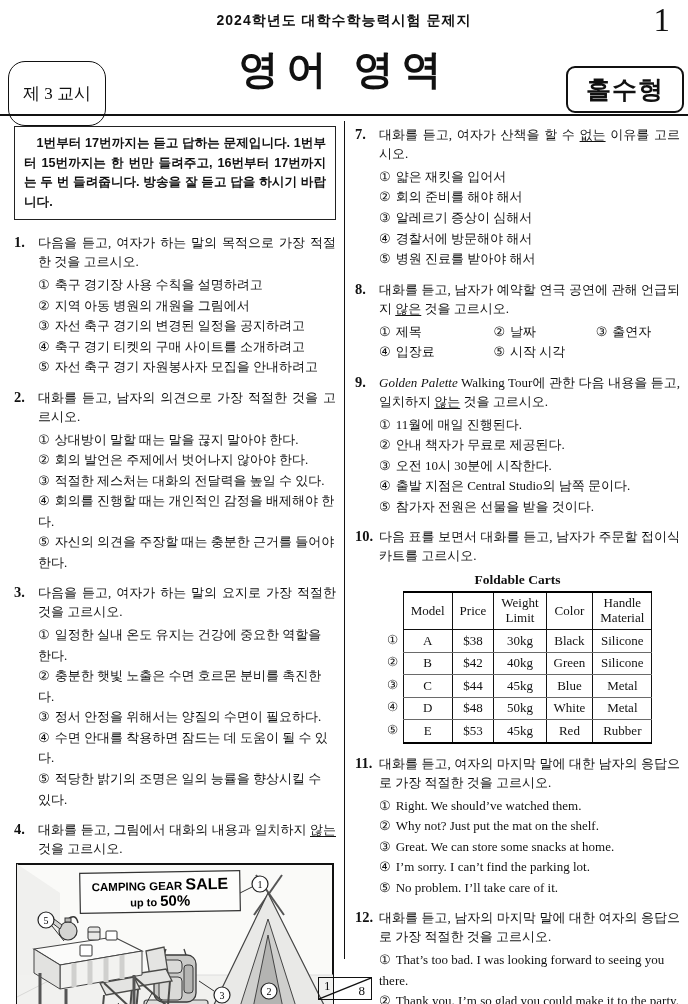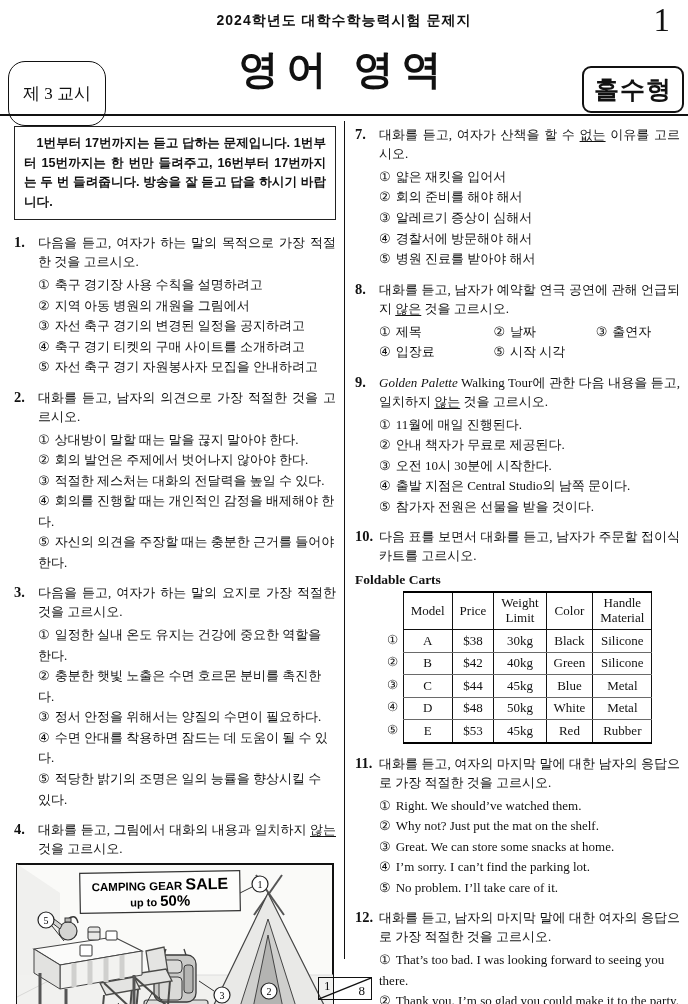--- a/index.html
+++ b/index.html
@@ -7,21 +7,21 @@
         font-family:"Liberation Serif",serif;overflow:hidden;}
   
   .exam-title{position:absolute;top:12px;left:0;width:100%;text-align:center;
         font-family:"Liberation Sans",sans-serif;font-weight:bold;font-size:14px;letter-spacing:1px;}
   .page-no{position:absolute;top:2px;right:18px;font-size:33px;font-family:"Liberation Serif",serif;}
   .period-pill{position:absolute;top:61px;left:8px;border:1.6px solid #111;border-radius:17px;
         padding:20px 14px;font-size:17px;}
   .subject{position:absolute;top:42px;left:0;width:100%;text-align:center;
         font-family:"Liberation Sans",sans-serif;font-weight:900;font-size:40px;letter-spacing:8px;}
   .type-box{position:absolute;top:66px;right:4px;border:2px solid #111;border-radius:9px;
-        padding:5px 10px;font-family:"Liberation Sans",sans-serif;font-weight:900;font-size:25px;letter-spacing:1px;}
+        padding:5px 18px;font-family:"Liberation Sans",sans-serif;font-weight:900;font-size:25px;letter-spacing:1px;}
   .hrule{position:absolute;top:114px;left:0;width:688px;border-top:2px solid #111;}
   .vdivider{position:absolute;top:121px;left:344px;width:0;height:838px;border-left:1.6px solid #111;}
   
   .col{position:absolute;top:126px;font-size:13px;}
   .col-left{left:14px;width:322px;}
   .col-right{left:355px;width:325px;}
   
   .intro-box{border:1.7px solid #222;padding:7px 9px;margin-bottom:14px;
         font-family:"Liberation Sans",sans-serif;font-weight:bold;font-size:12.6px;
         line-height:1.55;text-align:justify;text-indent:1em;}
@@ -33,21 +33,21 @@
   .u{text-decoration:underline;text-underline-offset:2px;}
   .i{font-style:italic;}
   .opts{margin-left:24px;margin-top:2px;}
   .opts .opt{line-height:1.58;}
   .opts.stack .opt{display:block;}
   .opts.cols3{display:grid;grid-template-columns:38% 34% 28%;}
   .opt-marker{margin-right:5px;}
   
   .fig-wrap{margin:4px 0 6px 2px;}
   
-  .tbl-title{font-weight:bold;font-size:13.5px;margin:6px 0 3px;}
+  .tbl-title{text-align:center;font-weight:bold;font-size:13.5px;margin:6px 0 3px;}
   .tblwrap{display:flex;justify-content:center;margin-bottom:4px;}
   .tmarks{display:grid;grid-template-rows:37px repeat(5,22.5px);width:20px;}
   .tmarks span{display:flex;align-items:flex-end;justify-content:center;font-size:12.5px;padding-bottom:3px;}
   table.qtable{border-collapse:collapse;font-size:13px;}
   .qtable th,.qtable td{border:1px solid #111;text-align:center;padding:0 7px;font-weight:normal;}
   .qtable thead th{height:36px;line-height:1.15;}
   .qtable tbody td{height:21.5px;border-top:1px solid #6a6a6a;border-bottom:1px solid #6a6a6a;}
   .qtable{border-top:2px solid #000;border-bottom:2px solid #000;}
   
   .footer-box{position:absolute;left:318px;top:977px;width:52px;height:21px;border:1.6px solid #111;}

